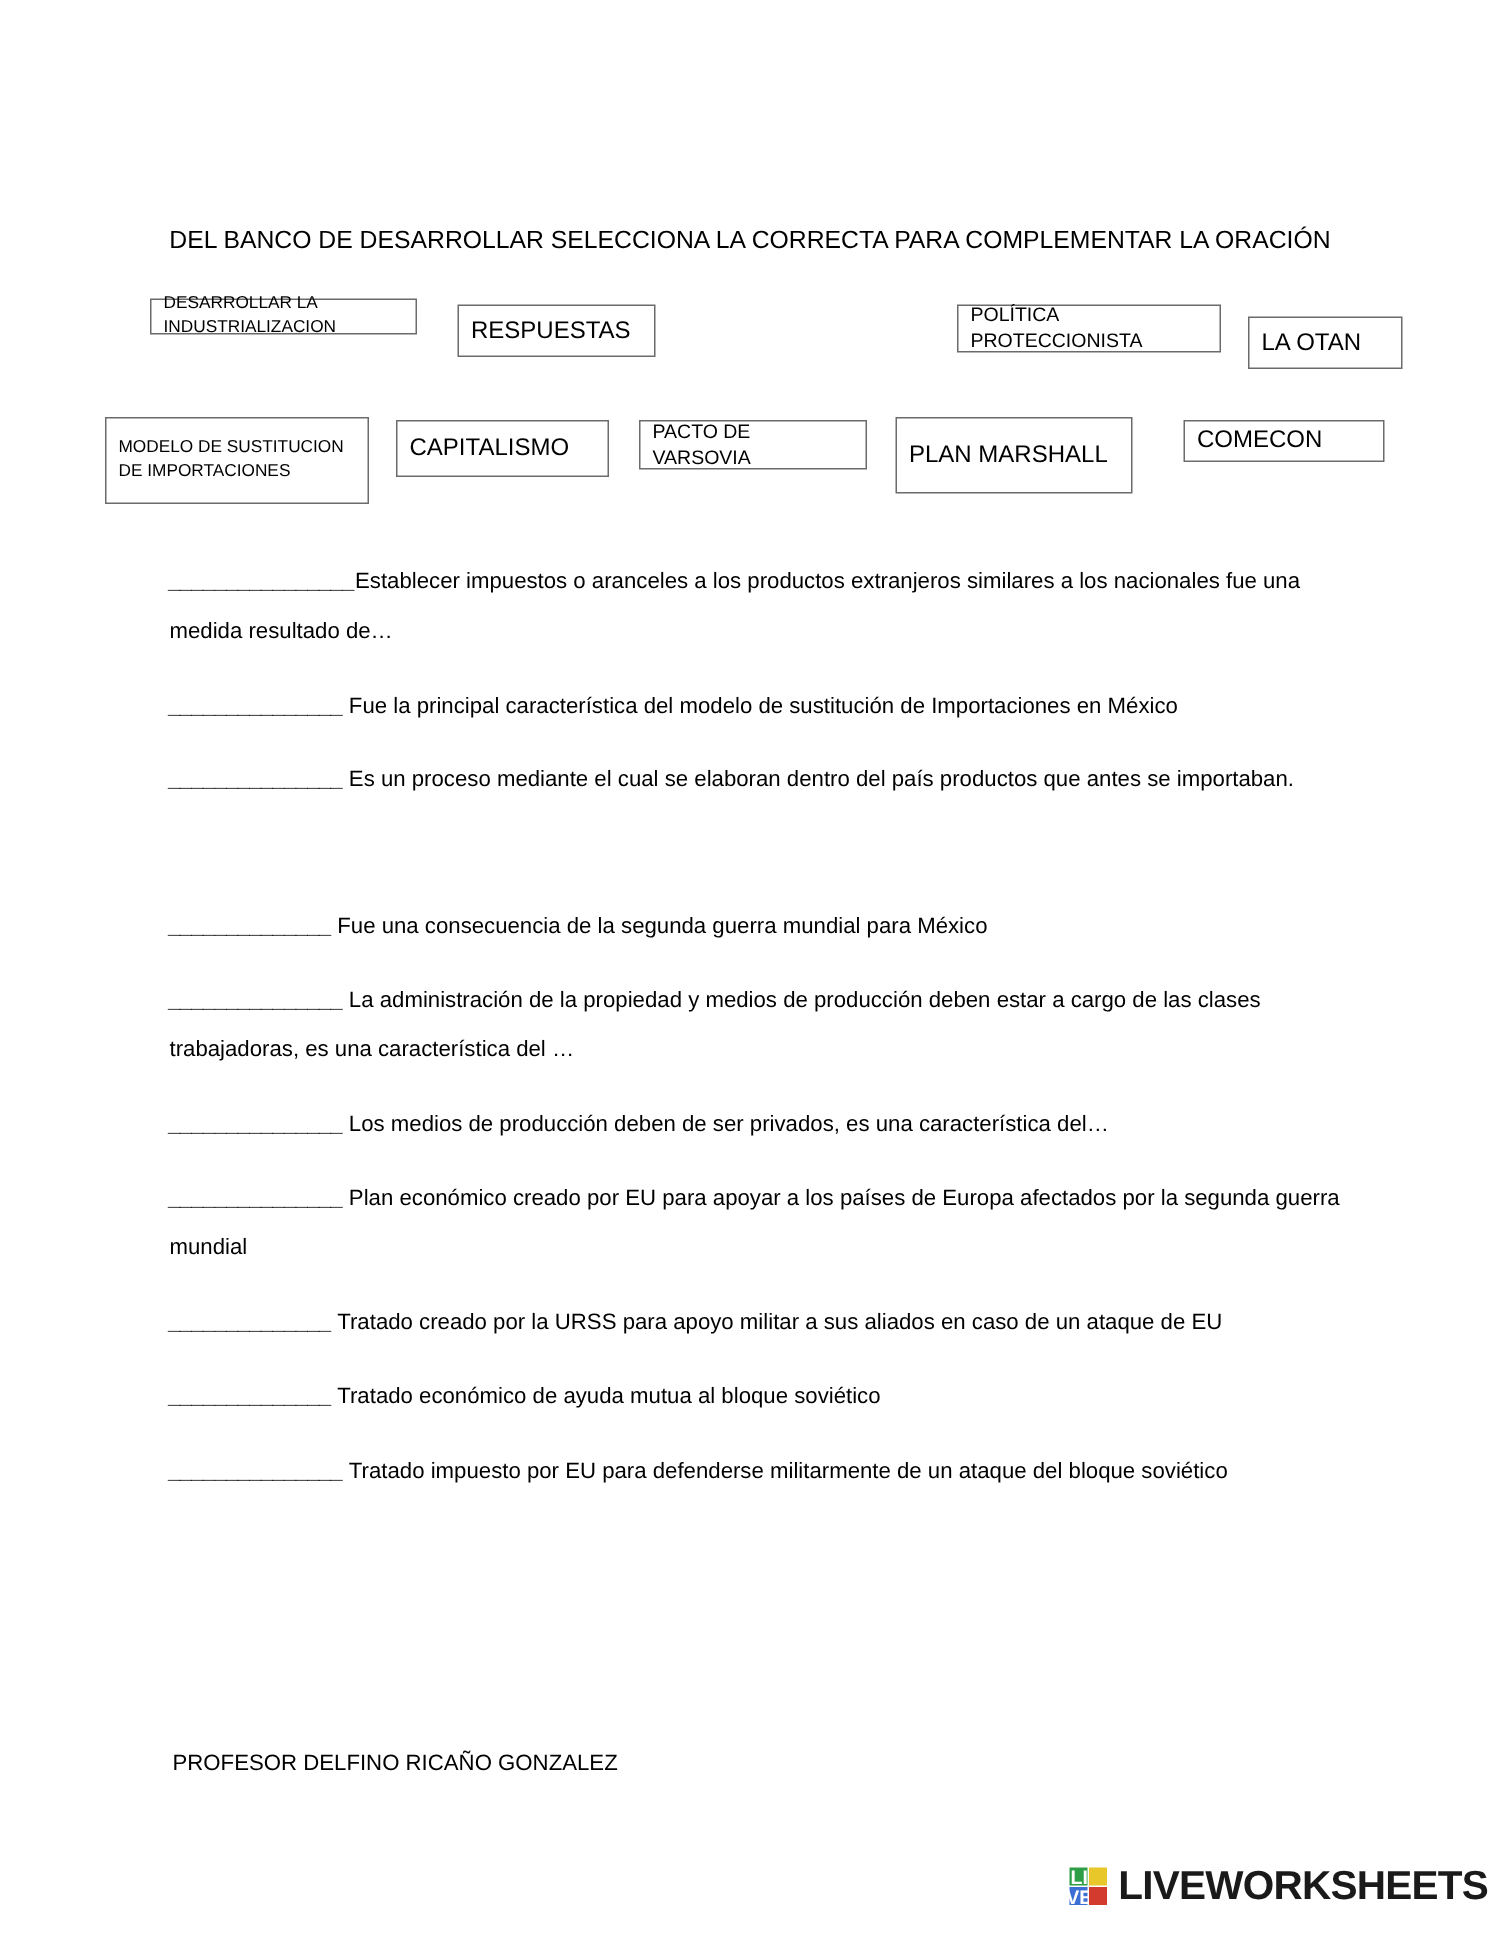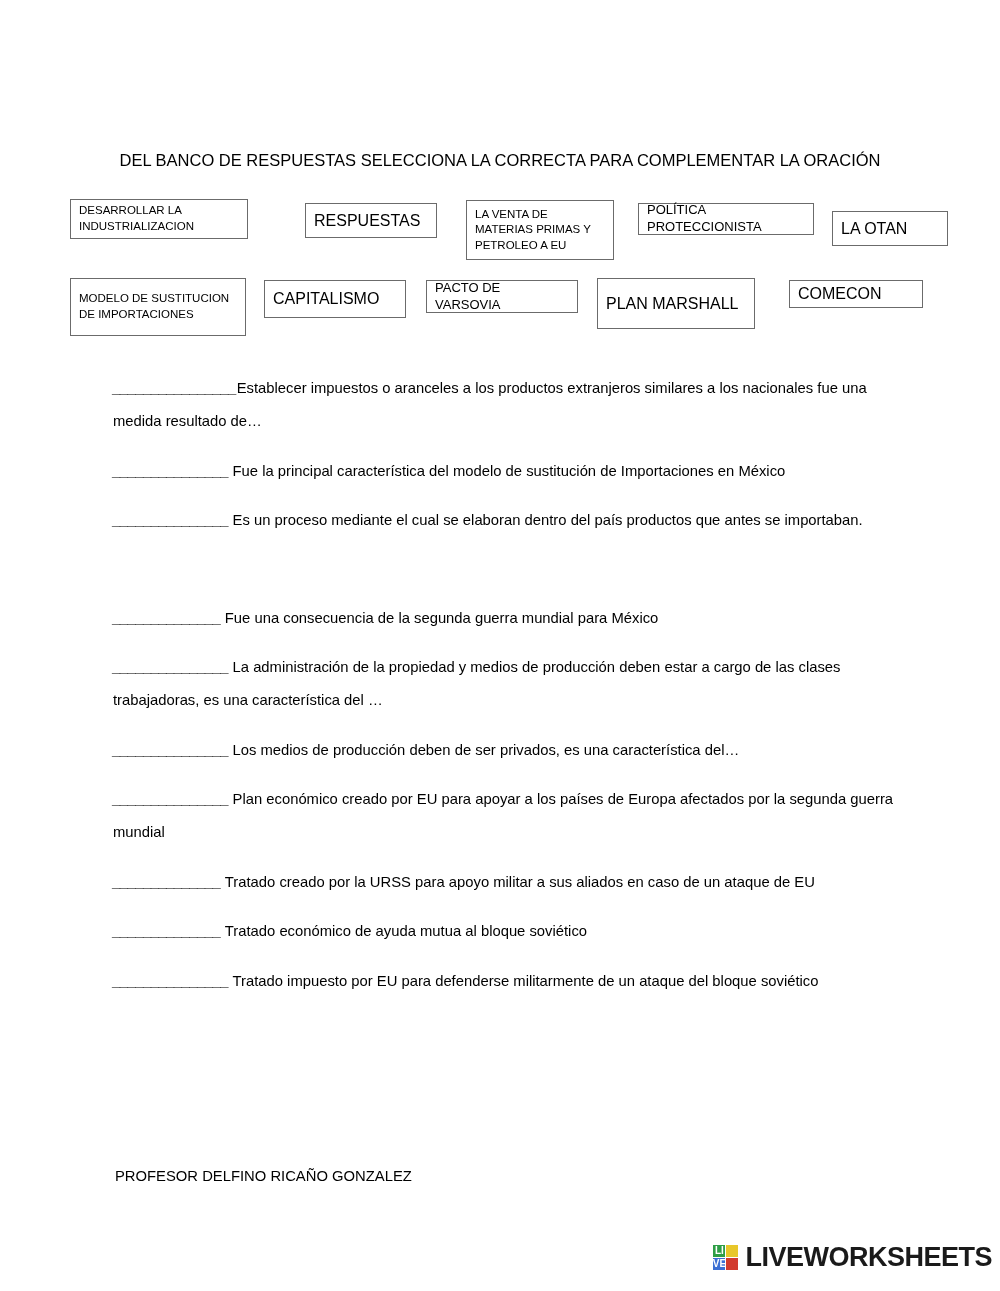--- a/index.html
+++ b/index.html
@@ -71,25 +71,25 @@
   .bank-large span {
     font-size: 16px;
     line-height: 1.25;
   }
   .bank-med span {
     font-size: 13px;
     line-height: 1.3;
   }
 
   
-  #bank-0 { left: 70px;  top: 4px;   width: 178px; height: 40px; }
+  #bank-0 { left: 100px;  top: 4px;   width: 178px; height: 24px; }
   #bank-1 { left: 305px; top: 8px;   width: 132px; height: 35px; }
   #bank-2 { left: 466px; top: 5px;   width: 148px; height: 60px; }
   #bank-3 { left: 638px; top: 8px;   width: 176px; height: 32px; }
-  #bank-4 { left: 832px; top: 16px;  width: 116px; height: 35px; }
+  #bank-4 { left: 832px; top: 16px;  width: 103px; height: 35px; }
   
   #bank-5 { left: 70px;  top: 83px;  width: 176px; height: 58px; }
   #bank-6 { left: 264px; top: 85px;  width: 142px; height: 38px; }
   #bank-7 { left: 426px; top: 85px;  width: 152px; height: 33px; }
   #bank-8 { left: 597px; top: 83px;  width: 158px; height: 51px; }
   #bank-9 { left: 789px; top: 85px;  width: 134px; height: 28px; }
 
   
   .questions {
     position: absolute;
@@ -128,21 +128,21 @@
   }
   .lw-mark {
     display: inline-grid;
     grid-template-columns: 12px 12px;
     grid-template-rows: 12px 12px;
     gap: 1px;
     margin-right: 7px;
   }
   .lw-cell {
     color: #ffffff;
-    font-size: 10px;
+    font-size: 13px;
     font-weight: bold;
     font-family: "Liberation Sans", sans-serif;
     display: flex;
     align-items: center;
     justify-content: center;
     line-height: 1;
   }
   .lw-l { background: #2e9e46; }
   .lw-i { background: #e8c72a; }
   .lw-v { background: #3b6fd4; }
@@ -153,31 +153,28 @@
     letter-spacing: -0.5px;
     color: #1a1a1a;
     font-family: "Liberation Sans", sans-serif;
   }
 </style>
 </head>
 <body>
 
 <div class="page">
 
-  <div class="doc-subtitle">DEL BANCO DE RESPUESTAS SELECCIONA LA CORRECTA PARA COMPLEMENTAR LA ORACIÓN</div>
+  <div class="doc-subtitle">DEL BANCO DE DESARROLLAR SELECCIONA LA CORRECTA PARA COMPLEMENTAR LA ORACIÓN</div>
 
   <div class="bank">
     <div class="bank-box bank-small" id="bank-0">
       <span>DESARROLLAR LA INDUSTRIALIZACION</span>
     </div>
     <div class="bank-box bank-large" id="bank-1">
       <span>RESPUESTAS</span>
-    </div>
-    <div class="bank-box bank-small" id="bank-2">
-      <span>LA VENTA DE MATERIAS PRIMAS Y PETROLEO A EU</span>
     </div>
     <div class="bank-box bank-med" id="bank-3">
       <span>POLÍTICA PROTECCIONISTA</span>
     </div>
     <div class="bank-box bank-large" id="bank-4">
       <span>LA OTAN</span>
     </div>
     <div class="bank-box bank-small" id="bank-5">
       <span>MODELO DE SUSTITUCION DE IMPORTACIONES</span>
     </div>

